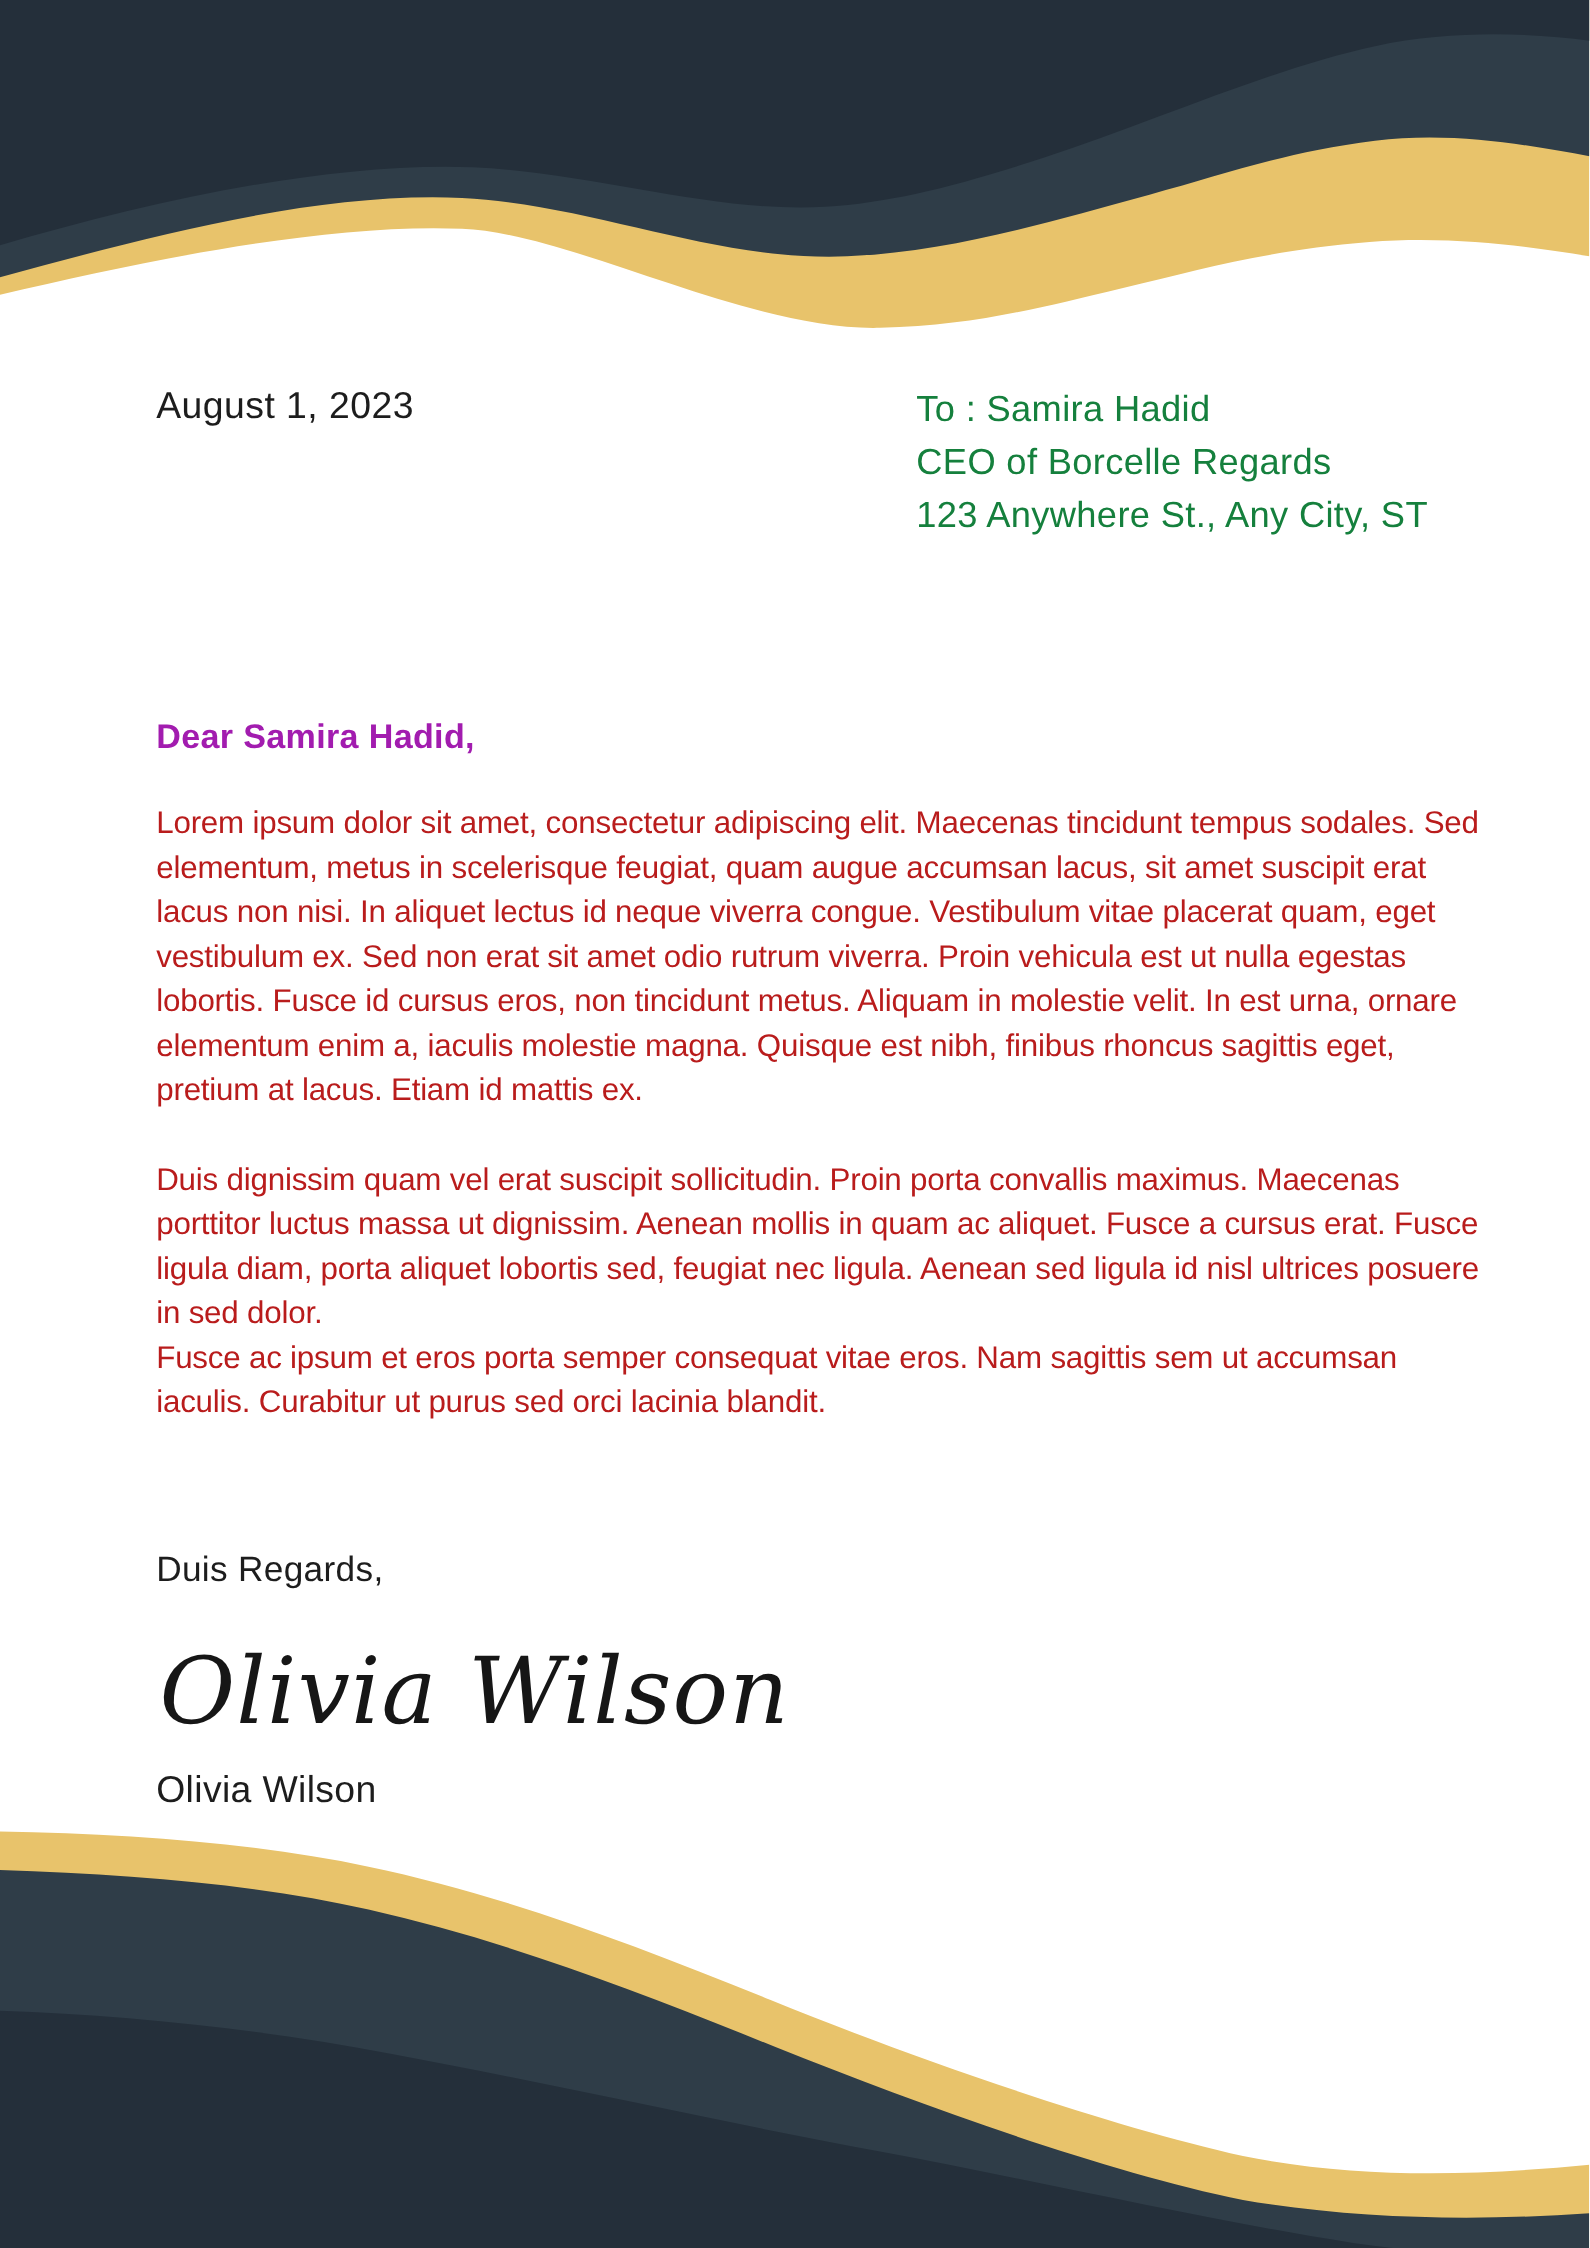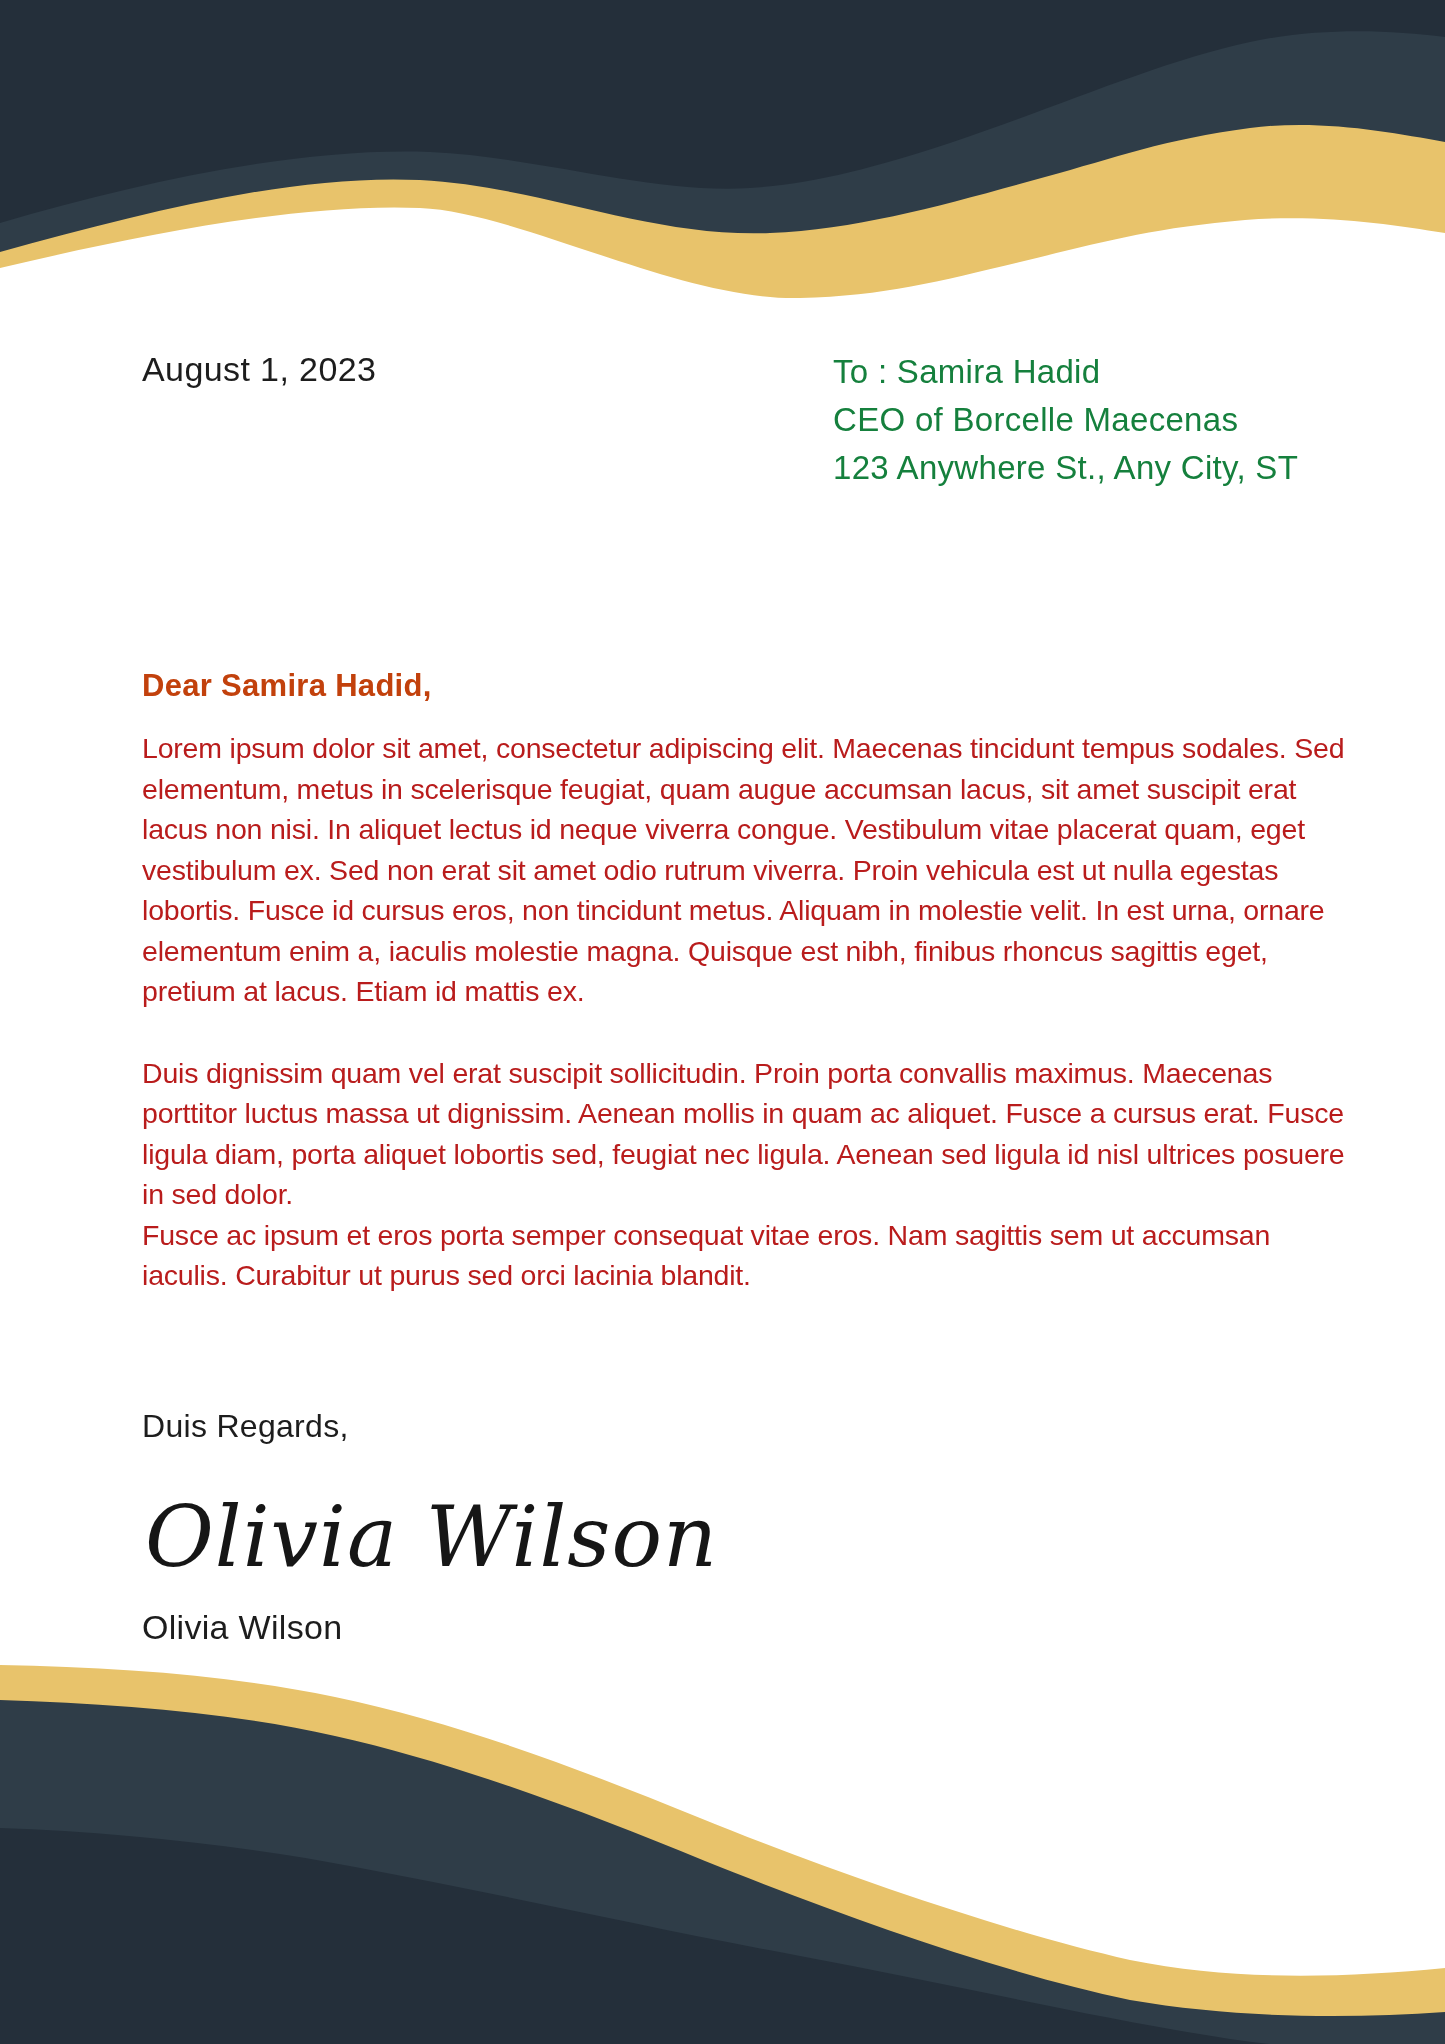--- a/index.html
+++ b/index.html
@@ -42,22 +42,21 @@
     letter-spacing: 0.3px;
     color: #15803d;
   }
   .salutation {
     position: absolute;
     left: 142px;
     top: 652px;
     font-size: 31px;
     font-weight: bold;
     letter-spacing: 0.3px;
-    color: #c2410c;
-    margin-top: 16px;
+    color: #a21caf;
   }
   .body-text {
     position: absolute;
     left: 142px;
     top: 728px;
     width: 1210px;
     font-size: 28.5px;
     line-height: 40.5px;
     letter-spacing: -0.2px;
     color: #b91c1c;
@@ -134,21 +133,21 @@
          C505,245 645,277 800,306
          C950,334 1100,369 1230,389
          C1315,401 1395,404 1445,406
          L1445,420 L0,420 Z"></path>
   </svg>
 
   <div class="letter-date">August 1, 2023</div>
 
   <div class="recipient-block">
     <div>To : Samira Hadid</div>
-    <div>CEO of Borcelle Maecenas</div>
+    <div>CEO of Borcelle Regards</div>
     <div>123 Anywhere St., Any City, ST</div>
   </div>
 
   <div class="salutation">Dear Samira Hadid,</div>
 
   <div class="body-text">
     <p class="gap-after">Lorem ipsum dolor sit amet, consectetur adipiscing elit. Maecenas tincidunt tempus sodales. Sed elementum, metus in scelerisque feugiat, quam augue accumsan lacus, sit amet suscipit erat lacus non nisi. In aliquet lectus id neque viverra congue. Vestibulum vitae placerat quam, eget vestibulum ex. Sed non erat sit amet odio rutrum viverra. Proin vehicula est ut nulla egestas lobortis. Fusce id cursus eros, non tincidunt metus. Aliquam in molestie velit. In est urna, ornare elementum enim a, iaculis molestie magna. Quisque est nibh, finibus rhoncus sagittis eget, pretium at lacus. Etiam id mattis ex.</p>
     <p>Duis dignissim quam vel erat suscipit sollicitudin. Proin porta convallis maximus. Maecenas porttitor luctus massa ut dignissim. Aenean mollis in quam ac aliquet. Fusce a cursus erat. Fusce ligula diam, porta aliquet lobortis sed, feugiat nec ligula. Aenean sed ligula id nisl ultrices posuere in sed dolor.</p>
     <p>Fusce ac ipsum et eros porta semper consequat vitae eros. Nam sagittis sem ut accumsan iaculis. Curabitur ut purus sed orci lacinia blandit.</p>
   </div>

